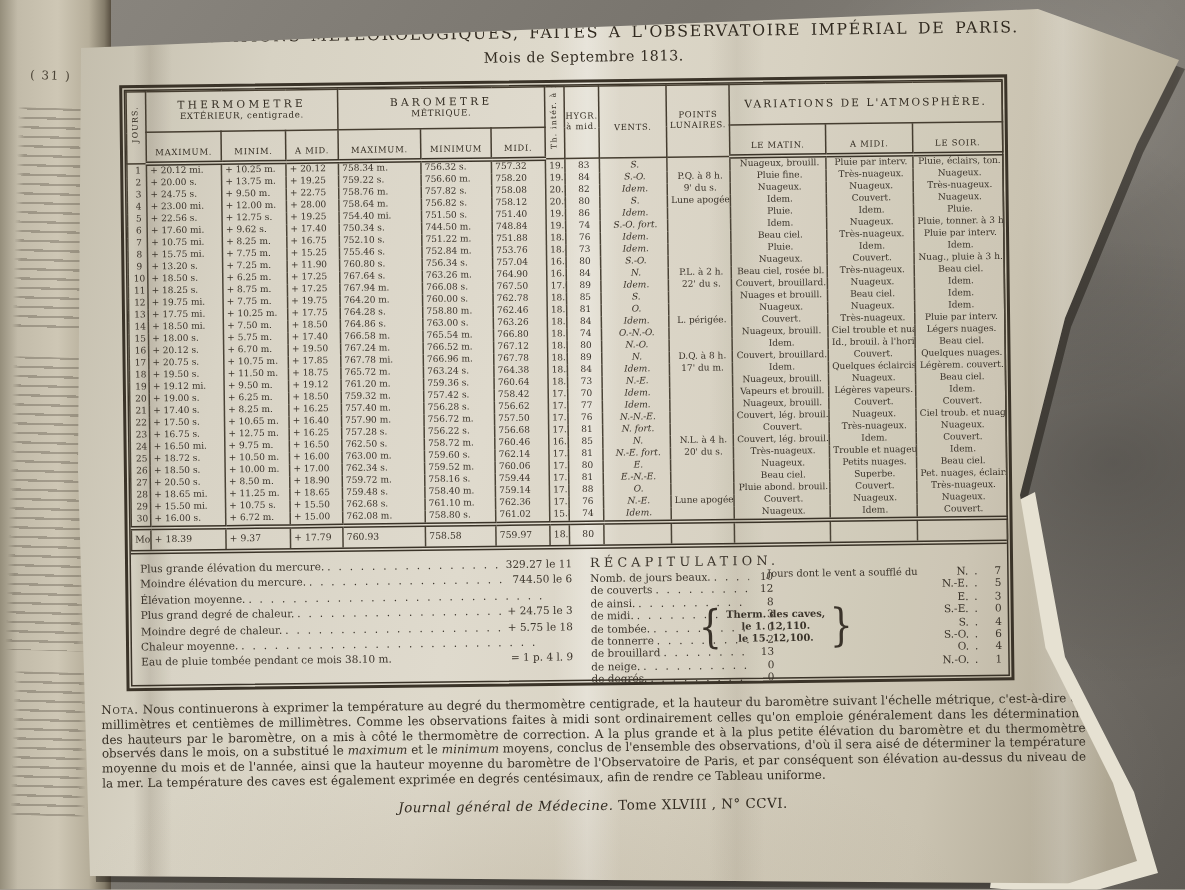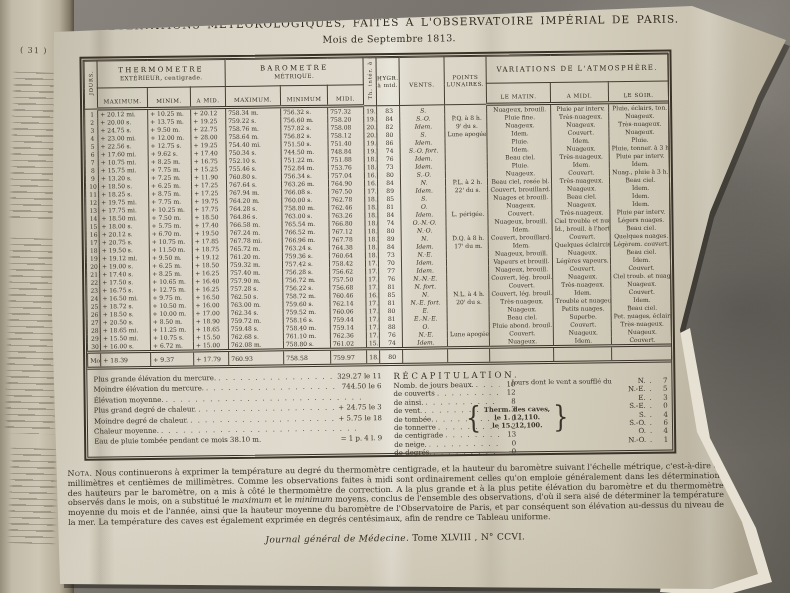--- a/index.html
+++ b/index.html
@@ -766,36 +766,36 @@
                 <span>de couverts</span>
                 <span class="count-dots"></span>
                 <span class="count-value">12</span>
               </div>
               <div class="count-line">
                 <span>de ainsi.</span>
                 <span class="count-dots"></span>
                 <span class="count-value">8</span>
               </div>
               <div class="count-line">
-                <span>de vent.</span>
+                <span>de midi.</span>
                 <span class="count-dots"></span>
                 <span class="count-value">3</span>
               </div>
               <div class="count-line">
                 <span>de tombée.</span>
                 <span class="count-dots"></span>
                 <span class="count-value">0</span>
               </div>
               <div class="count-line">
                 <span>de tonnerre</span>
                 <span class="count-dots"></span>
                 <span class="count-value">2</span>
               </div>
               <div class="count-line">
-                <span>de centigrade</span>
+                <span>de brouillard</span>
                 <span class="count-dots"></span>
                 <span class="count-value">13</span>
               </div>
               <div class="count-line">
                 <span>de neige.</span>
                 <span class="count-dots"></span>
                 <span class="count-value">0</span>
               </div>
               <div class="count-line">
                 <span>de degrés.</span>

